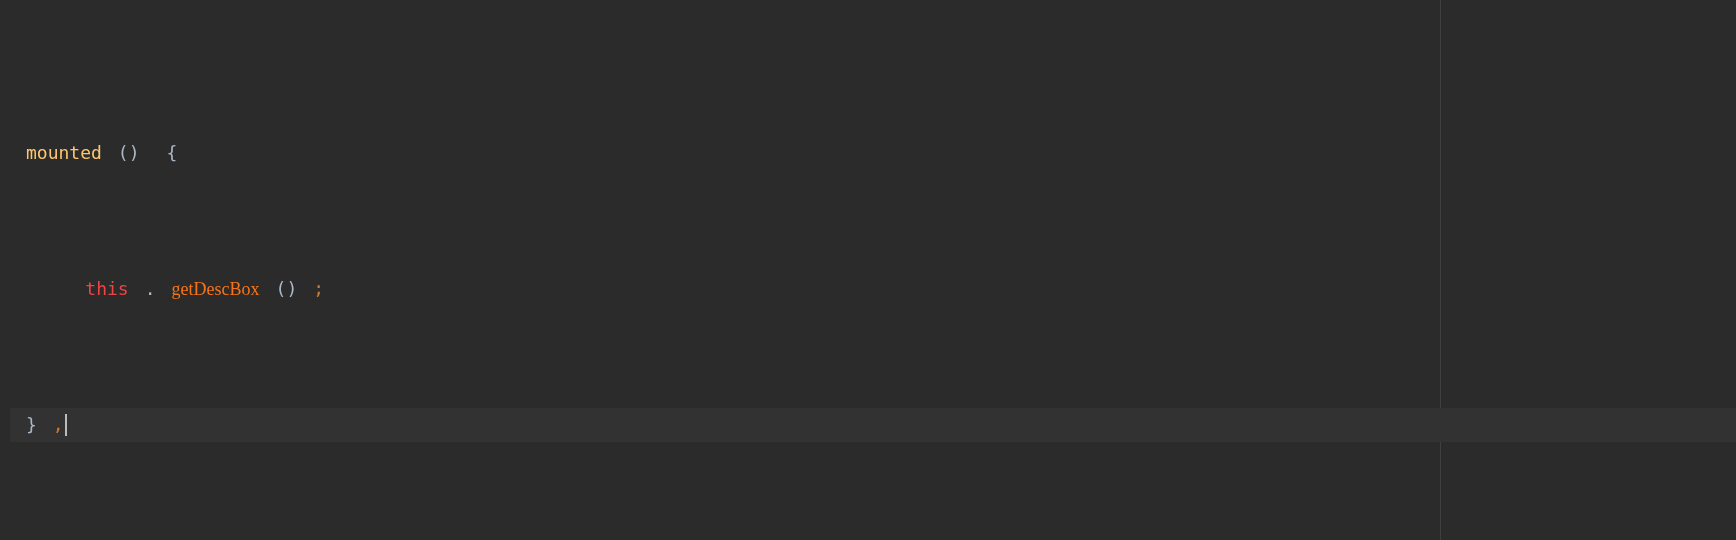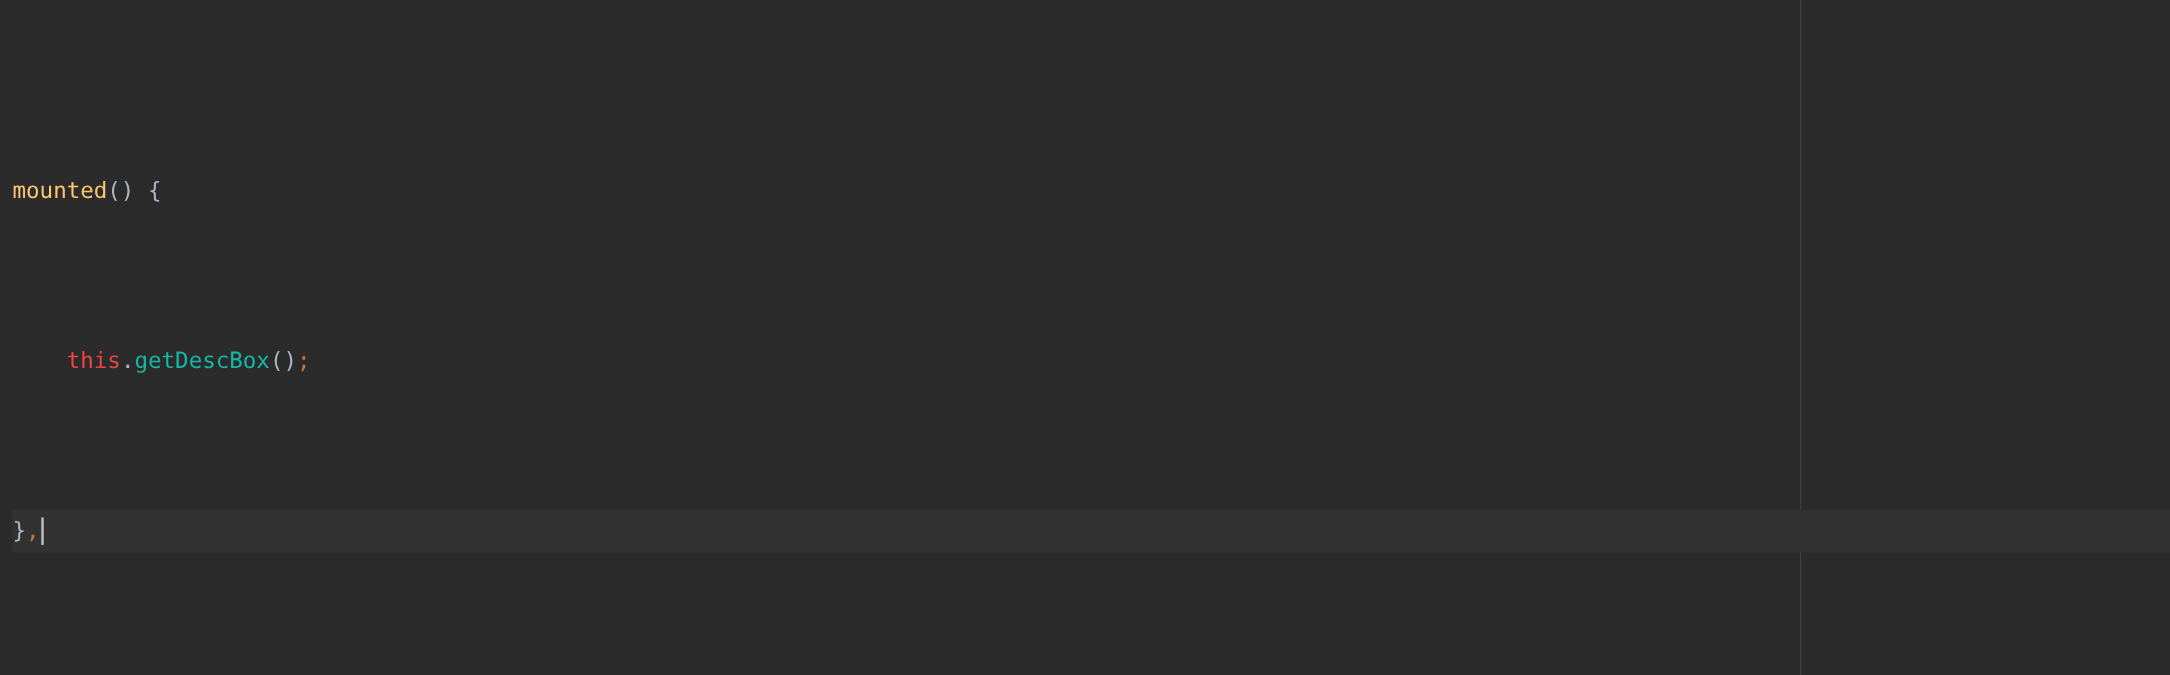--- a/index.html
+++ b/index.html
@@ -21,29 +21,29 @@
   }
   .line {
     height: 34px;
     display: flex;
     align-items: center;
     position: relative;
   }
   .line.active {
     background: #323232;
   }
-  .tok { white-space: pre; }
+  .tok { white-space: pre; margin-left: 16px; }
   .kw-mounted { color: #ffc66d; }
   .kw-this { color: #ef4444; }
   .paren { color: #a9b7c6; }
   .brace { color: #a9b7c6; }
   .dot { color: #a9b7c6; }
   .comma { color: #cc7832; }
   .semi { color: #cc7832; }
-  .fn-call { color: #14b8a6; }
+  .fn-call { color: #f97316; font-family: Liberation Serif, serif; }
   .ruler {
     position: absolute;
     top: 0;
     bottom: 0;
     width: 1px;
     background: #3f3f3f;
     left: 1440px;
   }
   .cursor {
     display: inline-block;

